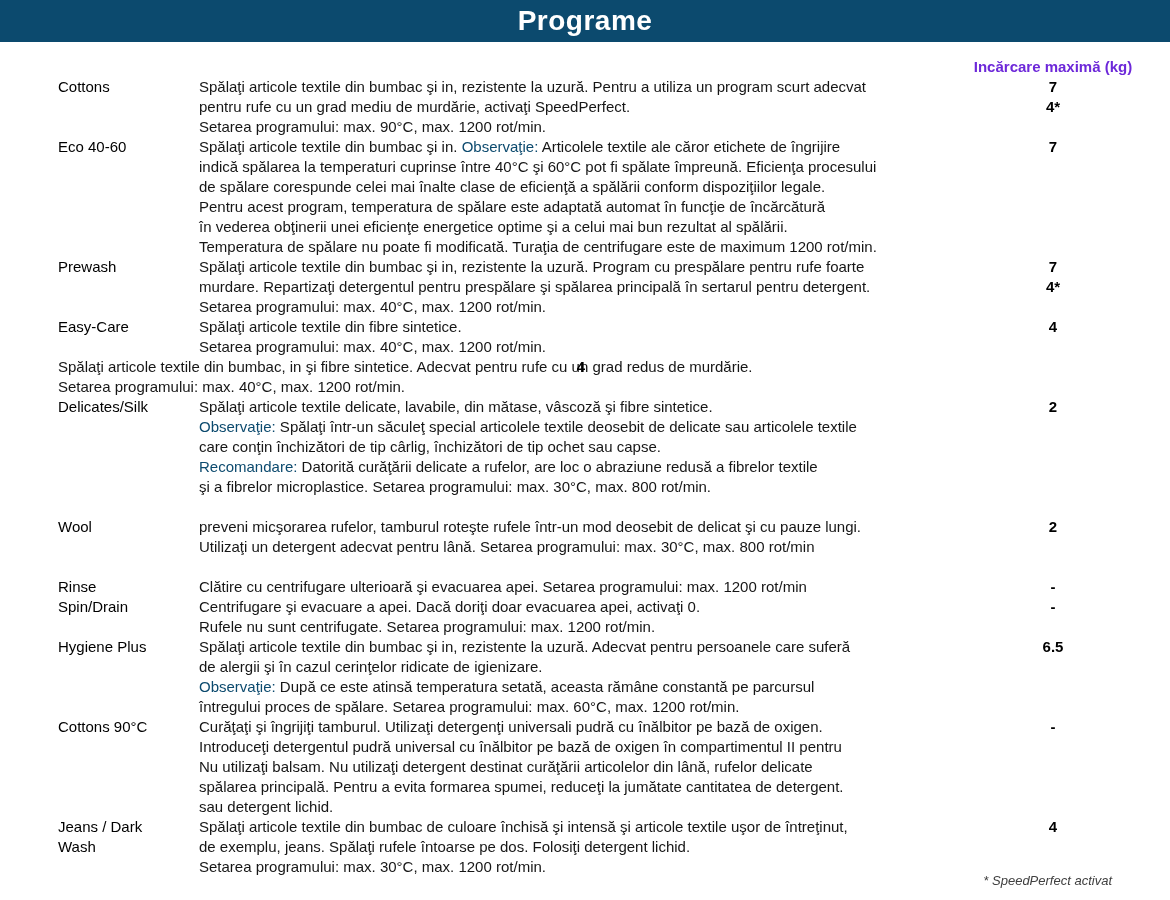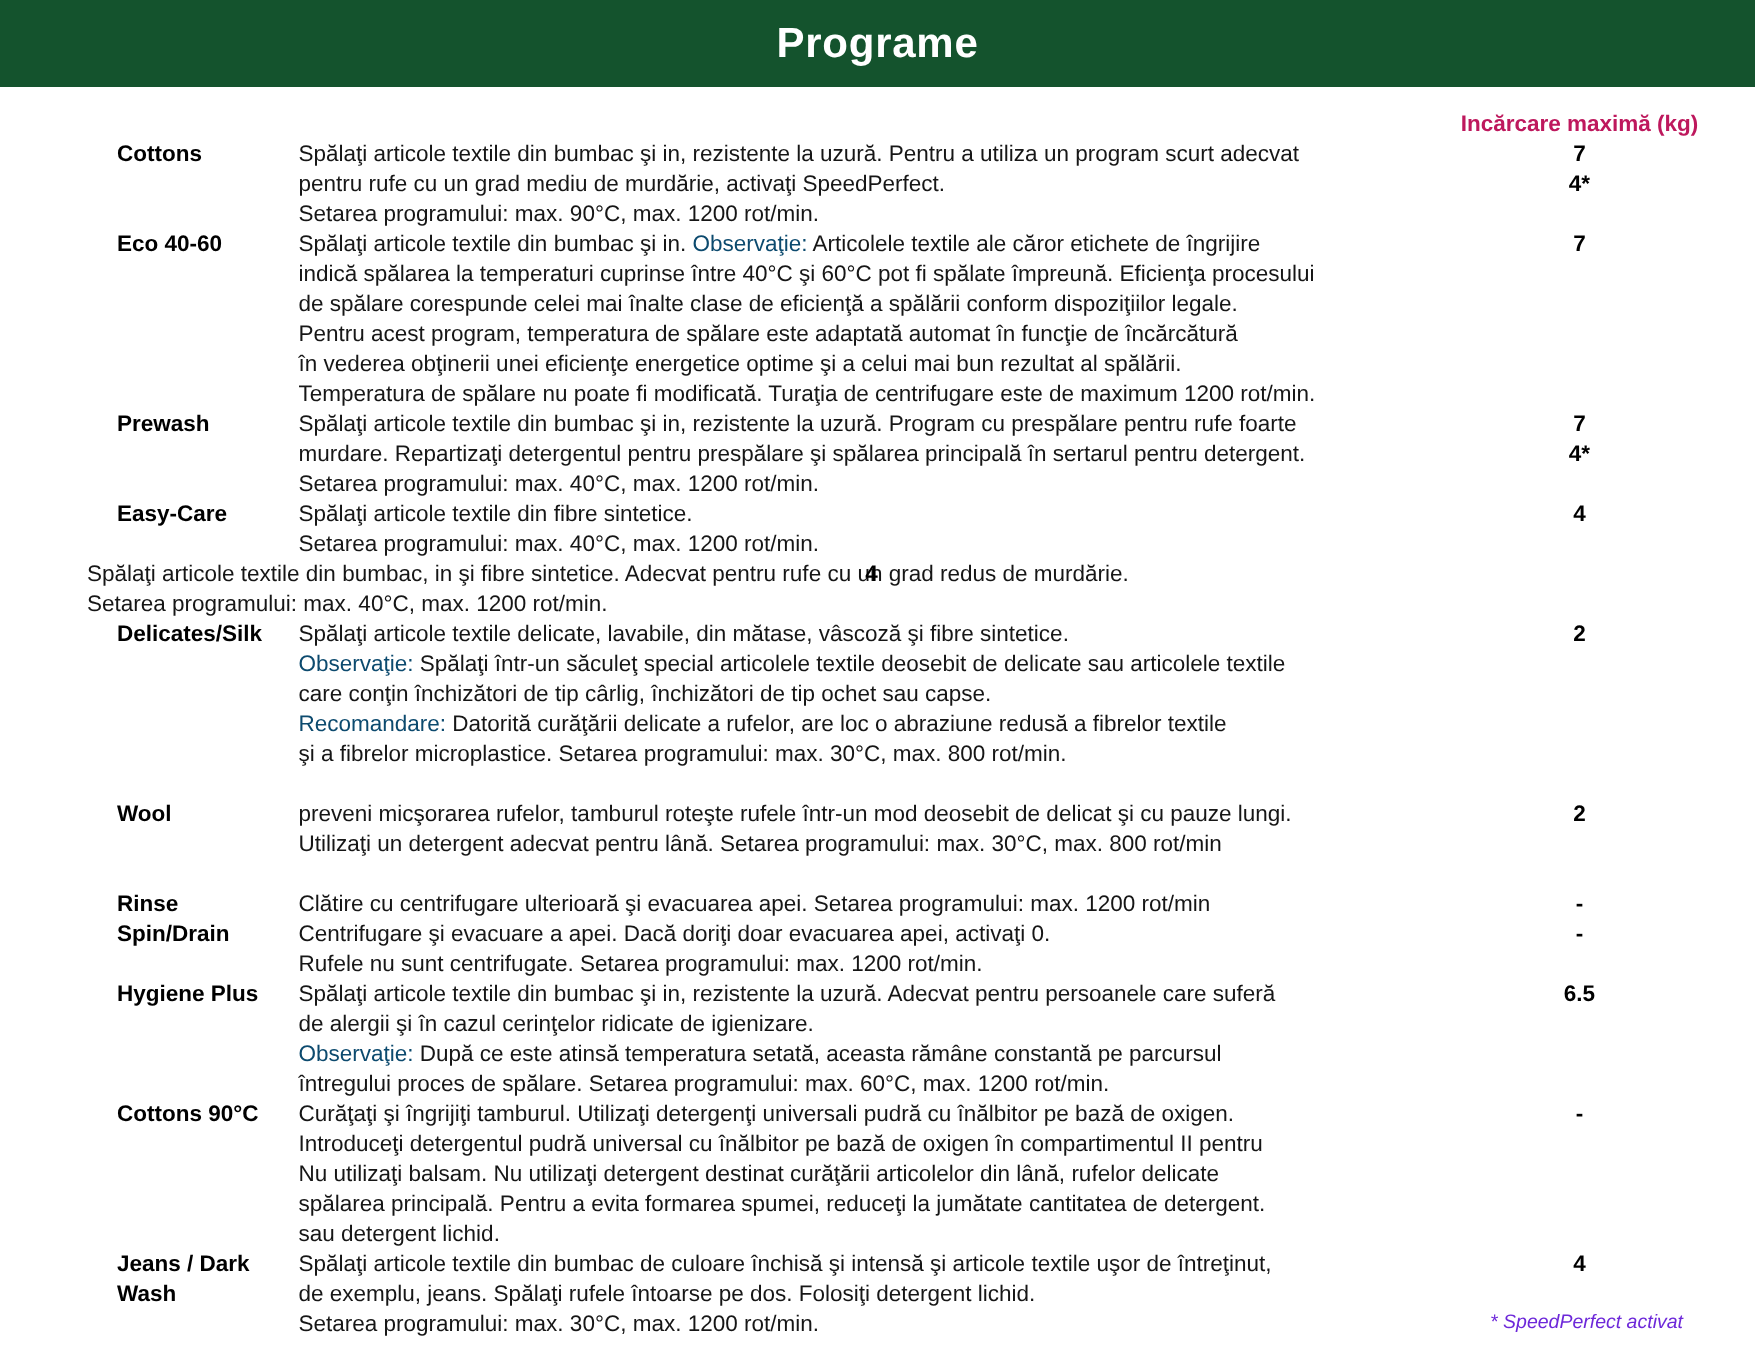--- a/index.html
+++ b/index.html
@@ -5,48 +5,47 @@
   html, body { margin: 0; padding: 0; }
   body {
     width: 1170px; height: 900px;
     background: #ffffff;
     font-family: "Liberation Sans", sans-serif;
     color: #161616;
     position: relative;
     overflow: hidden;
   }
   .titlebar {
-    height: 58px;
-    background: #14532d;
+    height: 42px;
+    background: #0c4a6e;
     display: flex;
     align-items: center;
     justify-content: center;
   }
   .title {
     margin: 0;
     color: #ffffff;
     font-size: 28px;
     font-weight: bold;
     letter-spacing: 0.5px;
   }
   .content {
     margin-top: 15px;
   }
   .prow, .hdr-row {
     display: grid;
     grid-template-columns: 141px 764px 180px;
     padding-left: 58px;
   }
   .pname {
-    font-weight: bold;
+    font-weight: normal;
     font-size: 15px;
     line-height: 20px;
     padding-right: 20px;
     color: #000000;
-    margin-left: 20px;
   }
   .pdesc { font-size: 15px; }
   .dline {
     height: 20px;
     line-height: 20px;
     white-space: nowrap;
   }
   .dline .b { font-weight: normal; color: #0c4a6e; }
   .pkg { font-size: 15px; }
   .kline {
@@ -56,30 +55,30 @@
     font-weight: bold;
     color: #000000;
     white-space: nowrap;
   }
   .loadhdr {
     font-weight: bold;
     font-size: 15px;
     line-height: 20px;
     text-align: center;
     white-space: nowrap;
-    color: #be185d;
+    color: #6d28d9;
   }
   .footnote {
     position: absolute;
-    right: 48px;
+    right: 58px;
     top: 872px;
     font-style: italic;
     font-size: 13px;
     line-height: 18px;
-    color: #6d28d9;
+    color: #404040;
     white-space: nowrap;
   }
 </style>
 </head>
 <body>
 
 <header class="titlebar">
   <h1 class="title">Programe</h1>
 </header>
 

